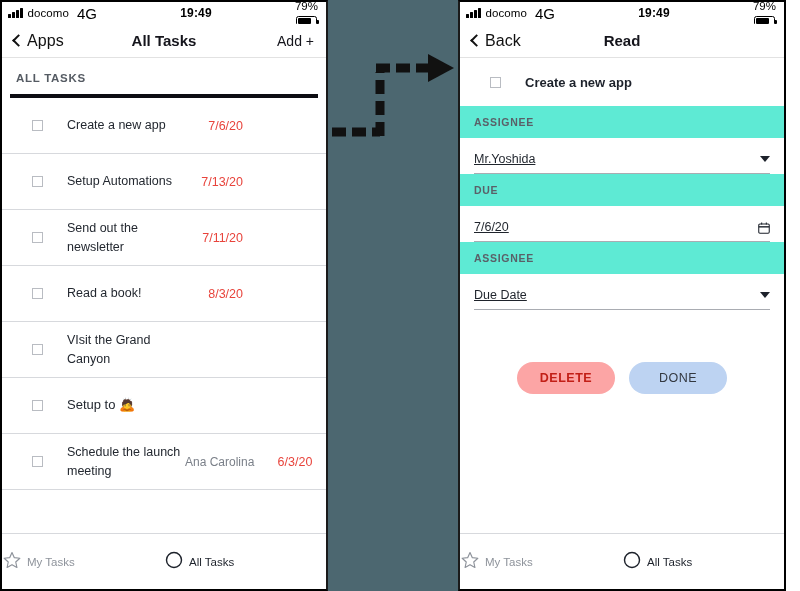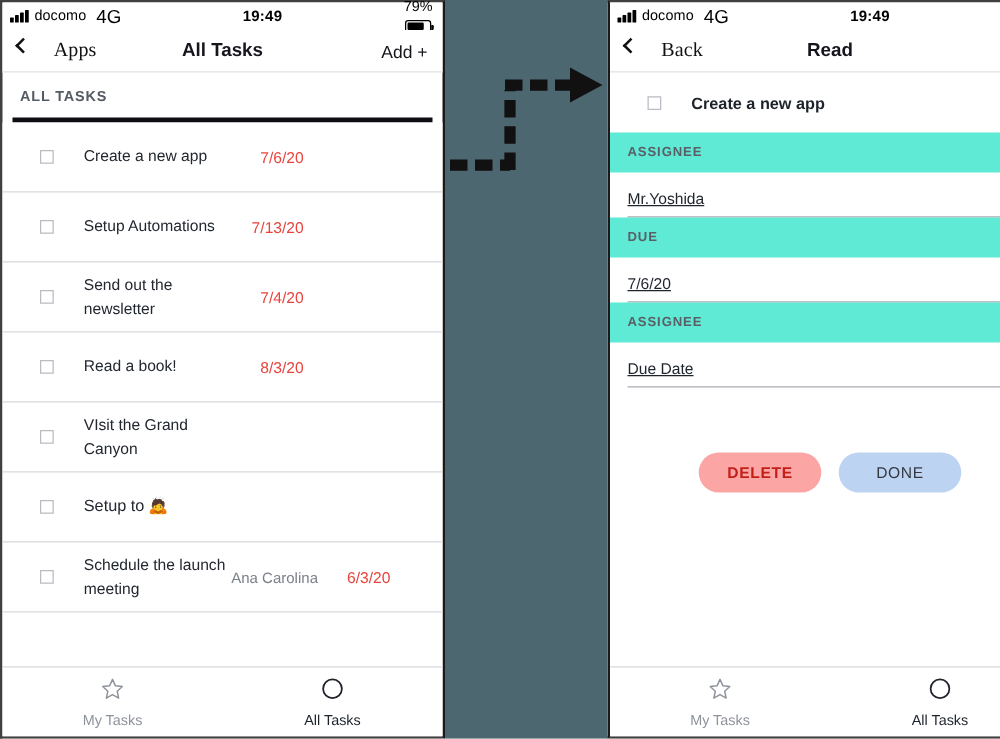--- a/index.html
+++ b/index.html
@@ -7,23 +7,23 @@
     width:800px; height:591px;
     background:#ffffff;
     font-family:"Liberation Sans", sans-serif;
     overflow:hidden;
   }
   .stage { position:relative; width:800px; height:591px; display:flex; }
 
   
   .phone {
     position:relative;
-    width:356px; height:591px;
+    width:328px; height:591px;
     background:#ffffff;
-    border:2px solid #404040;
+    border:2px solid #000000;
     display:flex; flex-direction:column;
     flex:0 0 auto;
   }
   .phone.left  { border-right:2px solid #1a1a1a; }
   .phone.right { border-left:2px solid #1a1a1a; }
 
   
   .statusbar {
     height:22px; flex:0 0 22px;
     display:flex; align-items:center;
@@ -56,21 +56,21 @@
 
   
   .navbar {
     height:34px; flex:0 0 34px;
     display:flex; align-items:center;
     padding:0 12px;
     background:#fff;
     border-bottom:1px solid #e2e2e2;
     position:relative;
   }
-  .nav-back { display:flex; gap:20px; cursor:pointer;font-family:Liberation Serif, serif; }
+  .nav-back { display:flex; align-items:center; gap:4px; cursor:pointer; }
   .chev {
     width:9px; height:9px;
     border-left:2.6px solid #111; border-bottom:2.6px solid #111;
     transform:rotate(45deg);
   }
   .nav-back-label { font-size:16px; color:#111; letter-spacing:0.1px; }
   .nav-title {
     position:absolute; left:0; right:0; text-align:center;
     font-size:15px; font-weight:bold; color:#15151c; pointer-events:none;
   }
@@ -105,21 +105,21 @@
   .task-date { font-size:12.5px; color:#e8443c; font-weight:500; white-space:nowrap; min-width:46px; text-align:right; }
   .emoji { font-size:13px; }
 
   
   .tabbar {
     flex:0 0 56px; height:56px;
     display:flex; align-items:center;
     border-top:1px solid #d7d9dd;
     background:#fff;
   }
-  .tab { flex:1; display:flex; flex-direction:column; align-items:center; gap:5px; cursor:pointer; }
+  .tab { flex:1; display:flex; flex-direction:row; align-items:center; gap:5px; cursor:pointer; }
   .tab-label { font-size:11.5px; }
   .tab.inactive .tab-label { color:#8e939b; }
   .tab.active .tab-label { color:#1d222b; }
 
   
   .edit-body { flex:1; background:#fff; overflow:hidden; }
   .edit-title-row { display:flex; align-items:center; min-height:48px; padding:10px 12px 10px 10px; }
   .edit-title { font-size:13px; font-weight:bold; color:#1d222b; }
   .field-label {
     background:#5eead4; padding:10px 14px;
@@ -208,21 +208,21 @@
         <span class="cb"></span>
         <span class="task-title">Setup Automations</span>
         <span class="task-assignee"></span>
         <span class="task-date">7/13/20</span>
       </div>
 
       <div class="task-row">
         <span class="cb"></span>
         <span class="task-title">Send out the newsletter</span>
         <span class="task-assignee"></span>
-        <span class="task-date">7/4/20</span>
+        <span class="task-date">7/11/20</span>
       </div>
 
       <div class="task-row">
         <span class="cb"></span>
         <span class="task-title">Read a book!</span>
         <span class="task-assignee"></span>
         <span class="task-date">8/3/20</span>
       </div>
 
       <div class="task-row">

